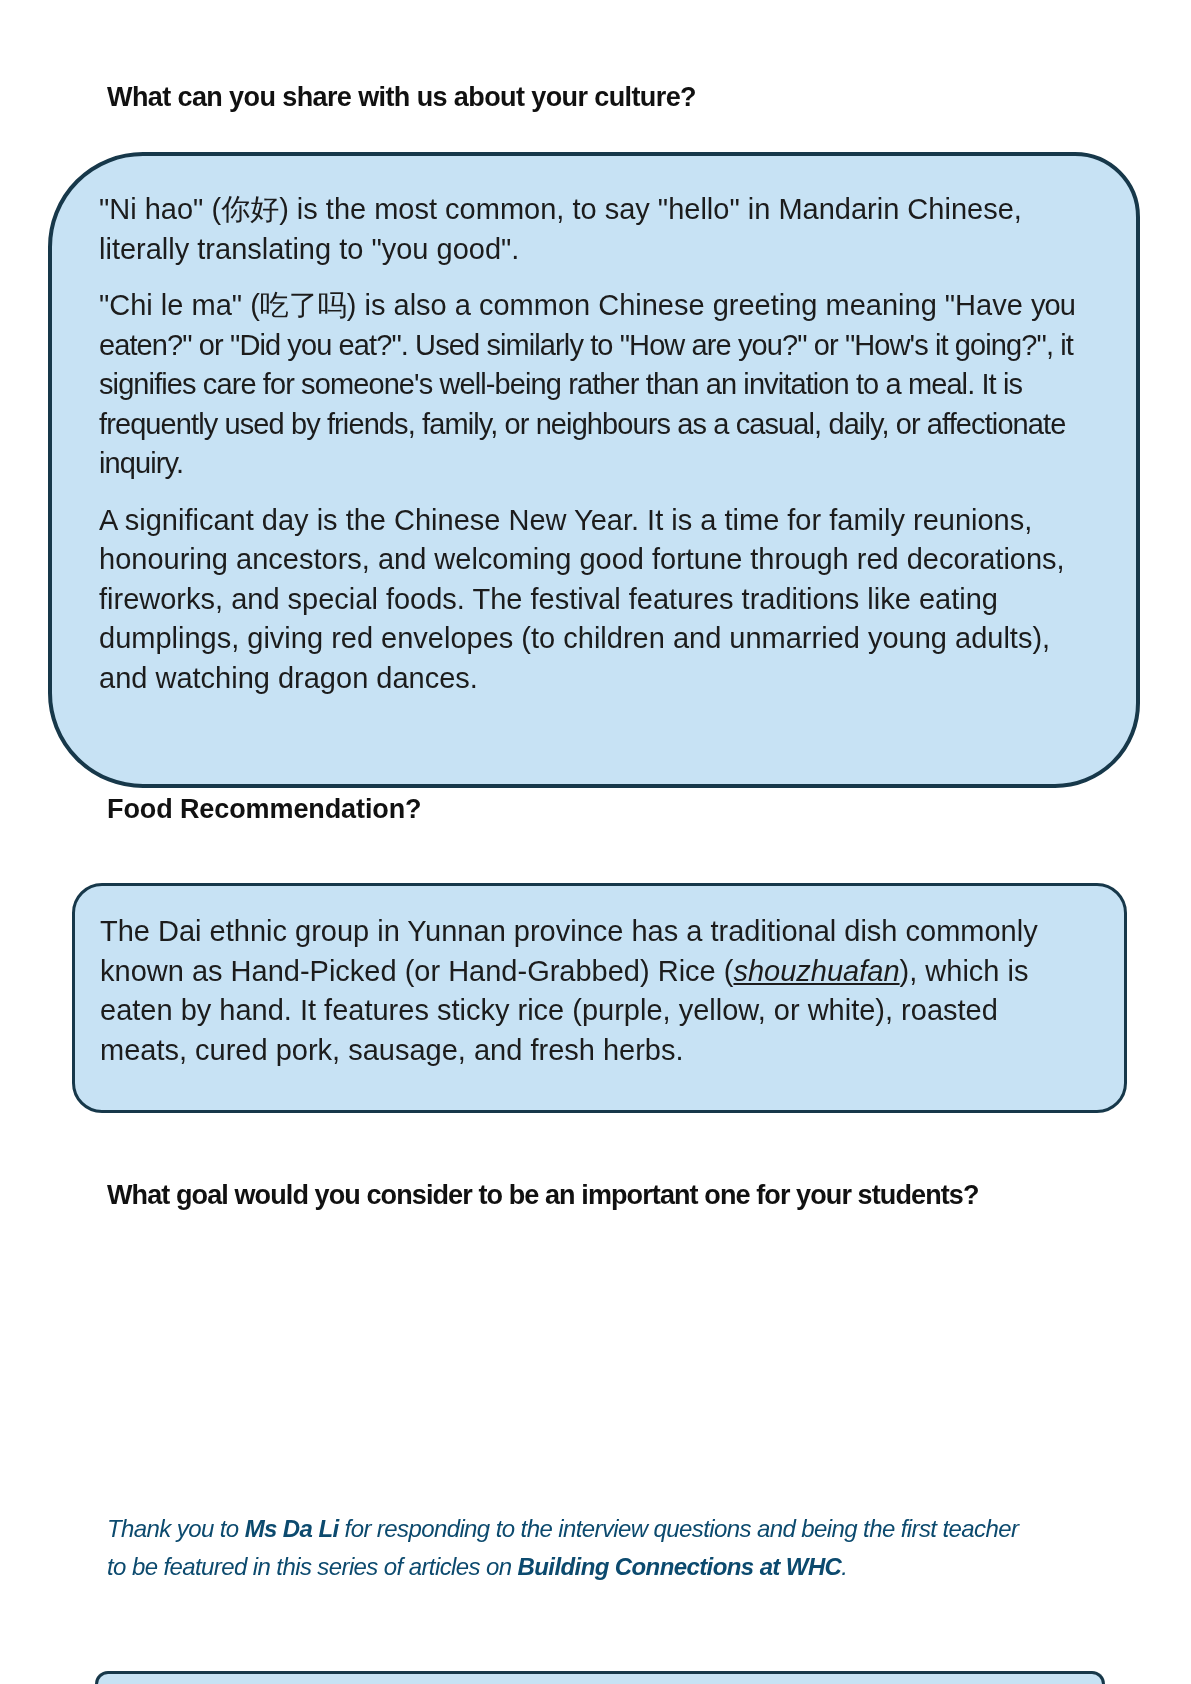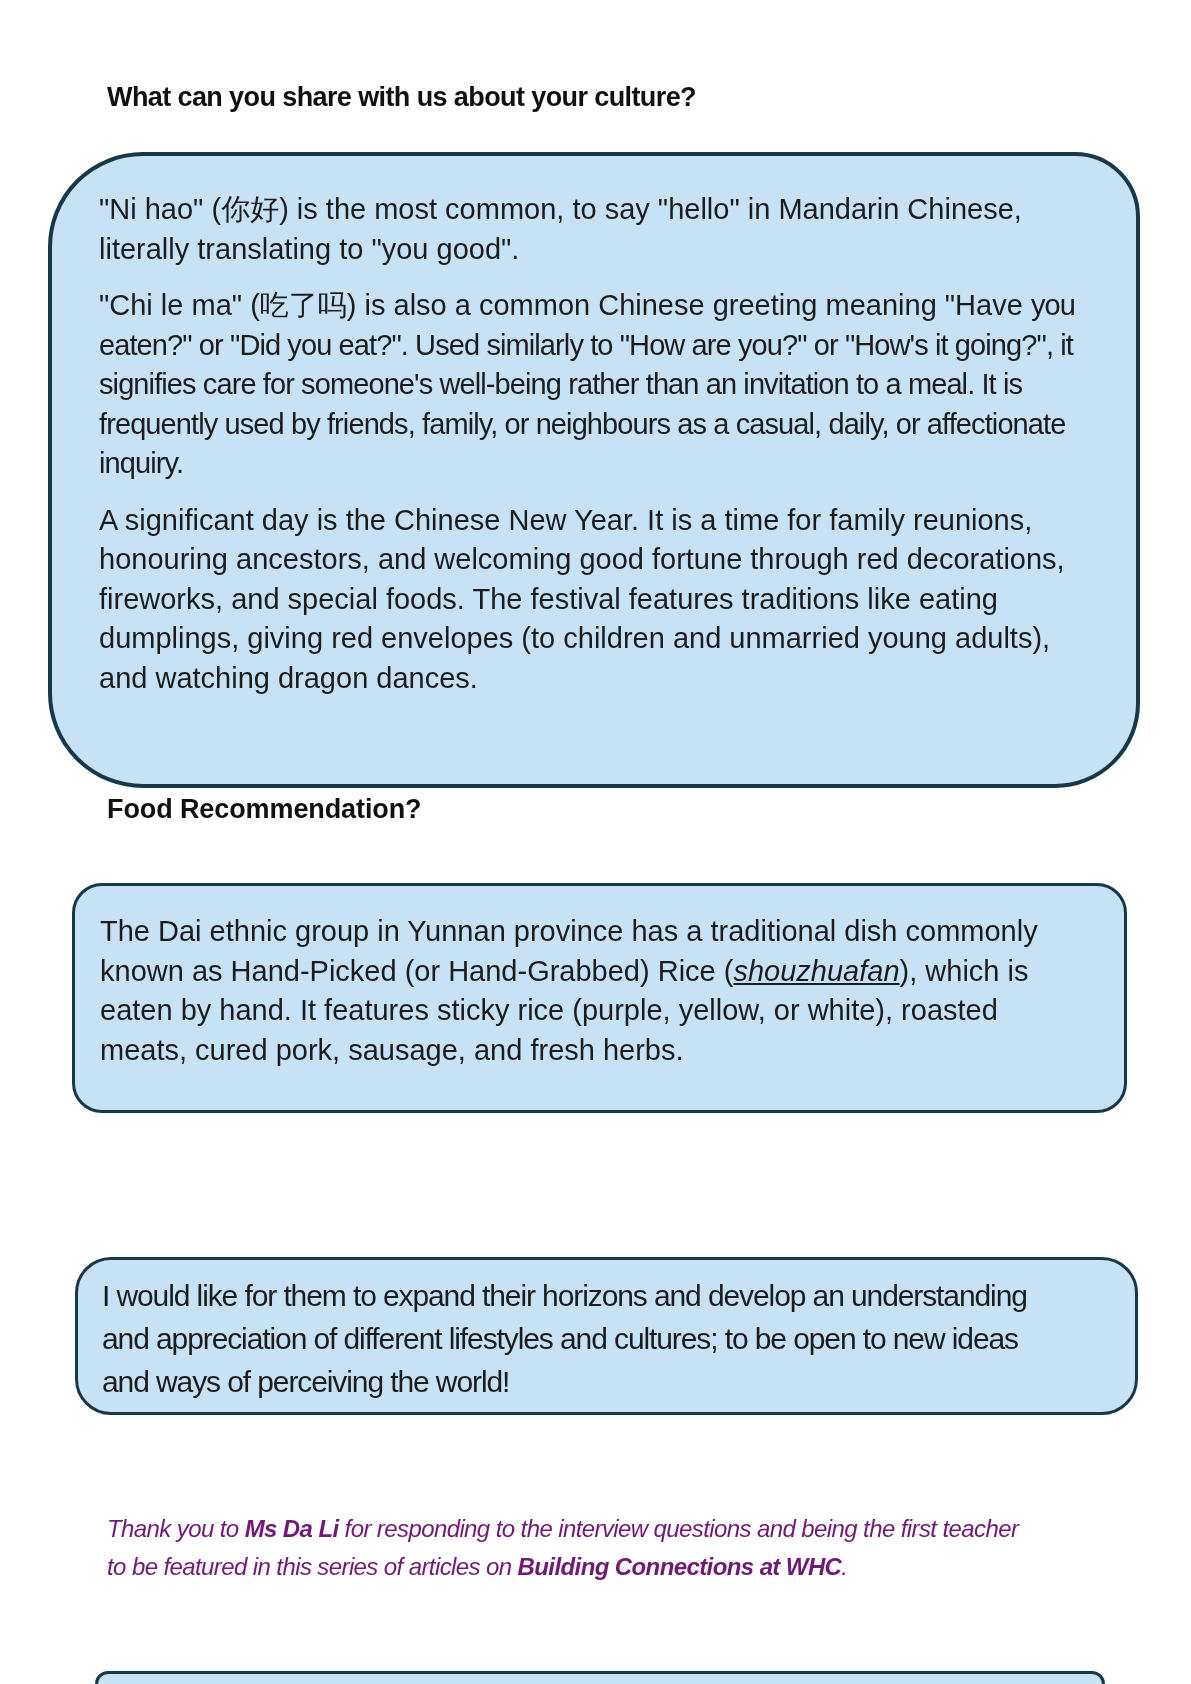--- a/index.html
+++ b/index.html
@@ -60,21 +60,21 @@
   .italic { font-style: italic; text-decoration: underline; }
   .bold { font-weight: 700; }
 
   #footer-note {
     position: absolute;
     left: 107px; top: 1510px; width: 920px;
     font-style: italic;
     font-size: 24px;
     line-height: 38px;
     letter-spacing: -0.6px;
-    color: #701a75;
+    color: #0c4a6e;
   }
   #next-bubble-cutoff {
     position: absolute;
     left: 95px; bottom: 0; width: 1010px; height: 13px;
     box-sizing: border-box;
     background: #c7e2f4;
     border: 3px solid #17384a;
     border-bottom: none;
     border-radius: 22px 22px 0 0;
   }
@@ -91,22 +91,20 @@
     <p><span>"Chi le ma" (吃了吗) is also a common Chinese greeting meaning "Have </span><span class="condensed">you eaten?" or "Did you eat?". Used similarly to "How are you?" or "How's it going?", it signifies care for someone's well-being rather than an invitation to a meal. It is frequently used by friends, family, or neighbours as a casual, daily, or affectionate inquiry.</span></p>
     <p><span>A significant day is the Chinese New Year. It is a time for family reunions, honouring ancestors, and welcoming good fortune through red decorations, fireworks, and special foods. The festival features traditions like eating dumplings, giving red envelopes (to children and unmarried young adults), and watching dragon dances.</span></p>
   </div>
 
   <div class="heading" id="question-2">Food Recommendation?</div>
 
   <div class="bubble" id="bubble-2">
     <p><span>The Dai ethnic group in Yunnan province has a traditional dish commonly known as Hand-Picked (or Hand-Grabbed) Rice (</span><span class="italic">shouzhuafan</span><span>), which is eaten by hand. It features sticky rice (purple, yellow, or white), roasted meats, cured pork, sausage, and fresh herbs.</span></p>
   </div>
 
+  <div class="heading heading-condensed" id="question-3">What goal would you consider to be an important one for your students?</div>
 
-  <div class="bubble" id="bubble-3">
-    <p><span>I would like for them to expand their horizons and develop an understanding and appreciation of different lifestyles and cultures; to be open to new ideas and ways of perceiving the world!</span></p>
-  </div>
 
   <div id="footer-note"><span>Thank you to </span><span class="bold">Ms Da Li</span><span> for responding to the interview questions and being the first teacher to be featured in this series of articles on </span><span class="bold">Building Connections at WHC</span><span>.</span></div>
 
   <div id="next-bubble-cutoff"></div>
 
 </div>
 
 </body></html>

